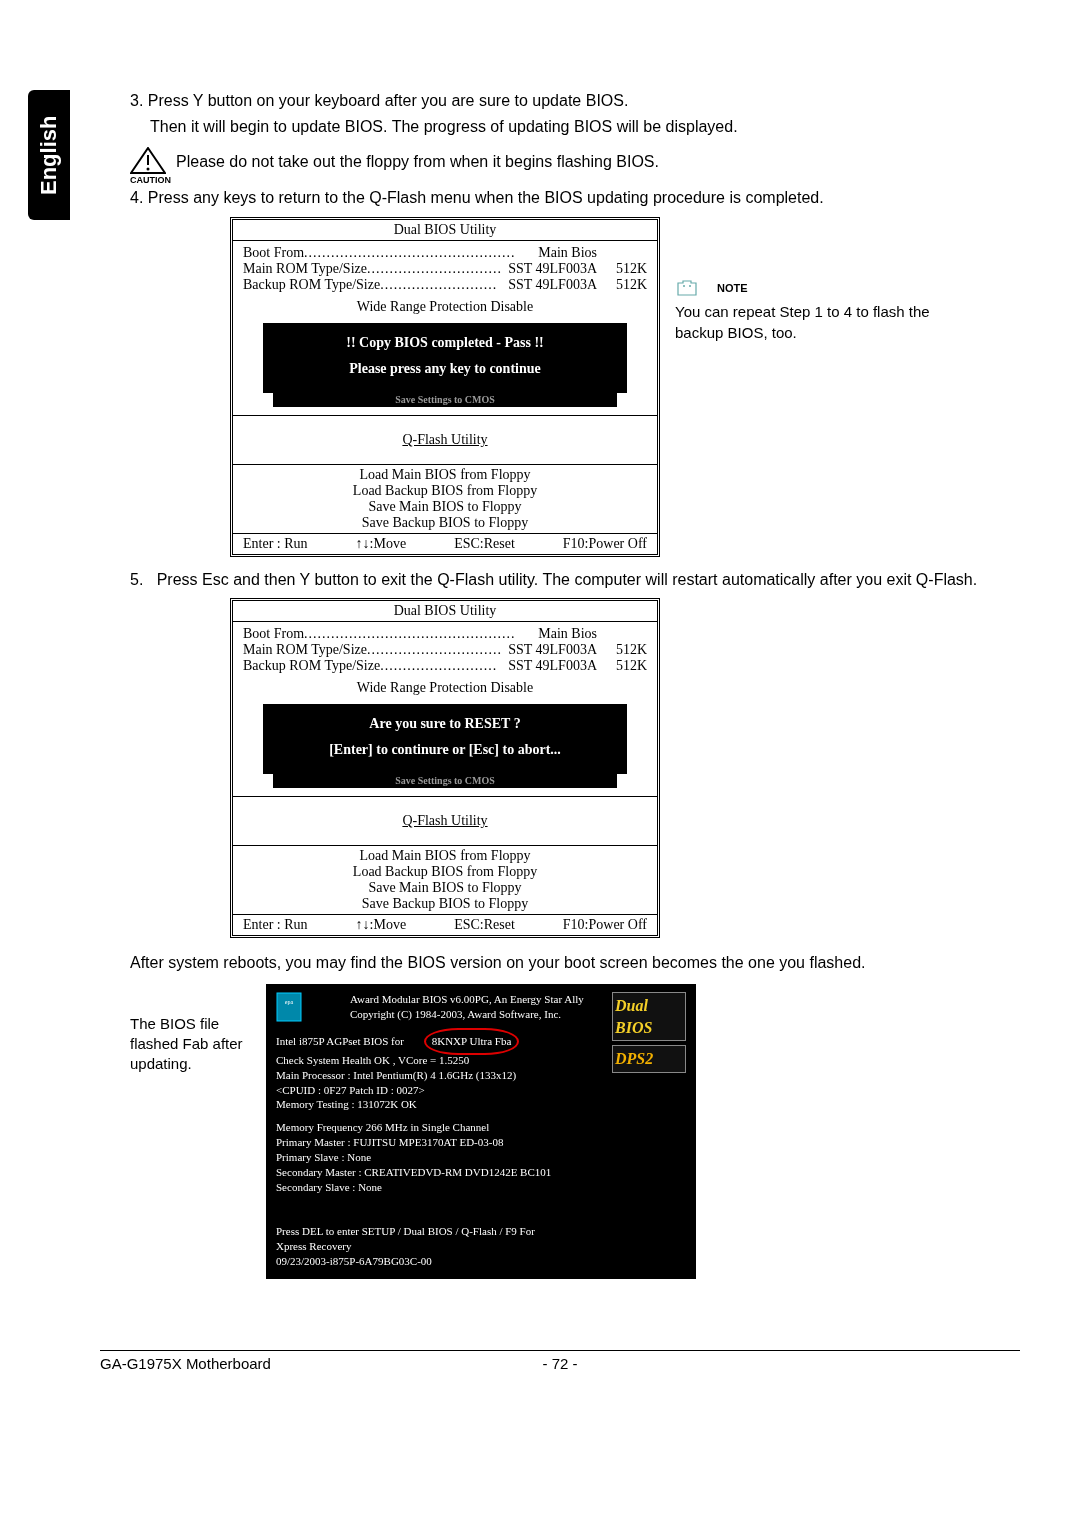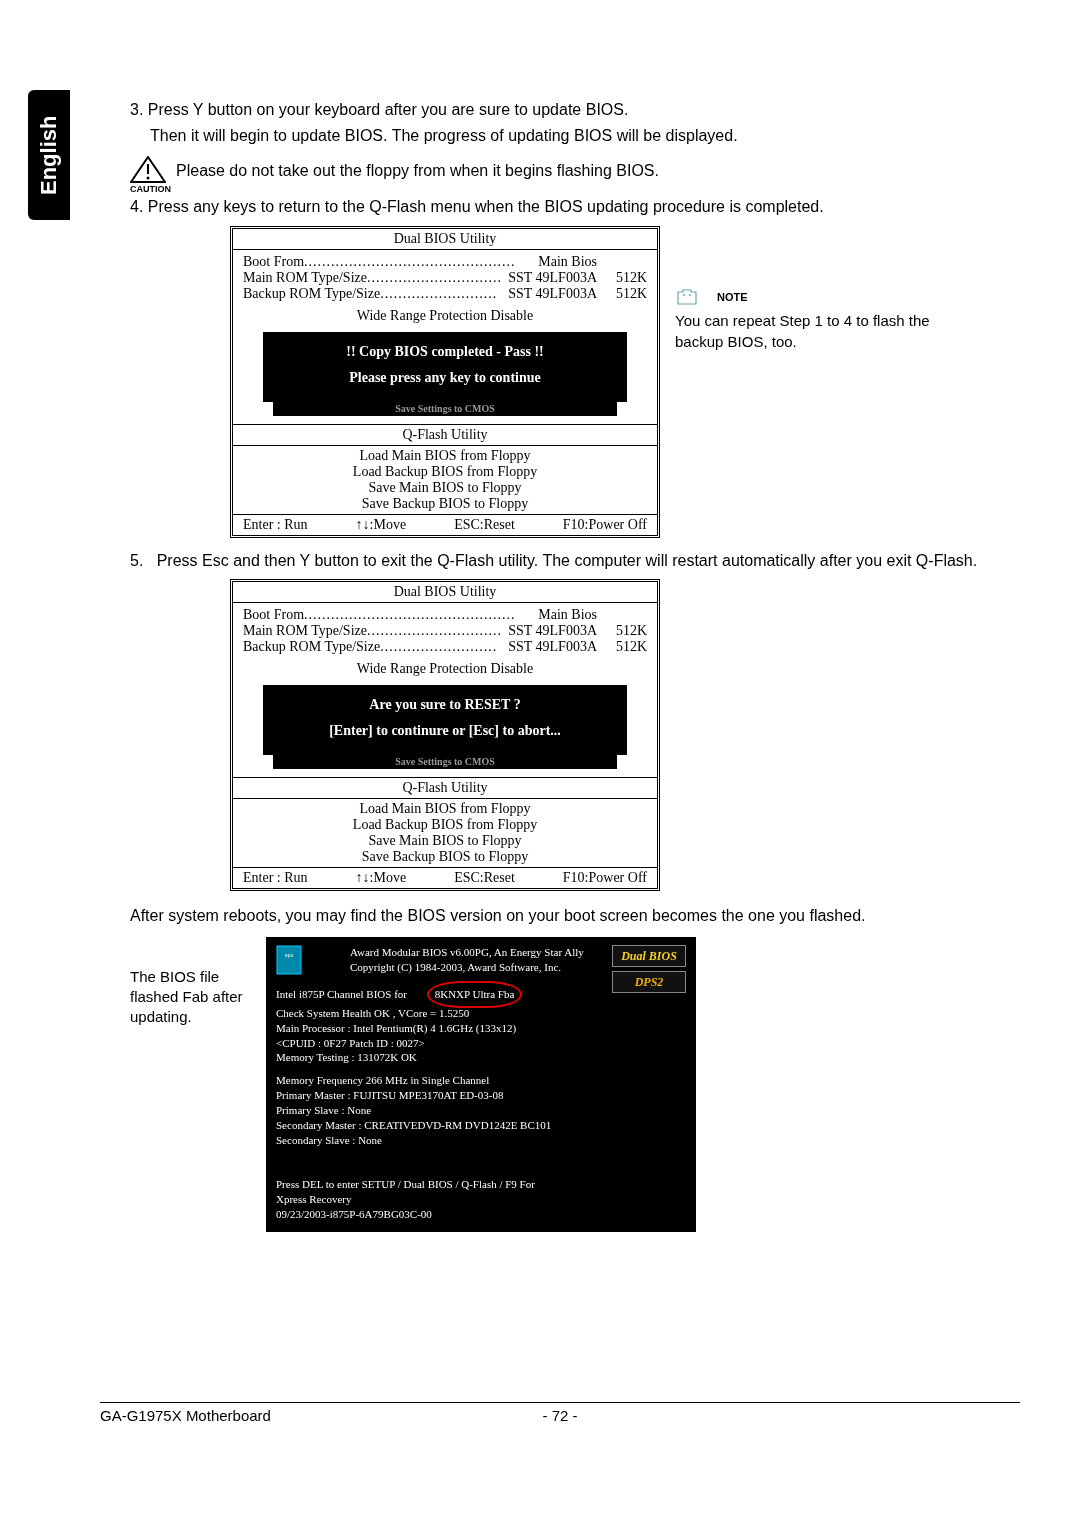--- a/index.html
+++ b/index.html
@@ -25,21 +25,21 @@
     display: flex;
     align-items: center;
     justify-content: center;
     writing-mode: vertical-rl;
     transform: rotate(180deg);
     border-radius: 0 6px 6px 0;
   }
   .content {
     position: absolute;
     left: 130px;
-    top: 95px;
+    top: 86px;
     width: 870px;
   }
   .para { margin: 4px 0; line-height: 1.35; }
   .indent { margin-left: 20px; }
   .caution-row { display: flex; align-items: center; margin: 10px 0 10px 0; }
   .caution-icon {
     width: 36px; height: 30px; position: relative; margin-right: 10px;
   }
   .caution-icon svg { width: 36px; height: 30px; }
   .caution-label { font-size: 9px; text-align: center; position: absolute; left: 0; right: 0; top: 28px; font-weight: bold; }
@@ -84,21 +84,22 @@
     text-align: center;
     margin: -6px 30px 2px 30px;
     overflow: hidden;
     line-height: 14px;
     font-weight: bold;
   }
   .qflash-head {
     text-align: center;
     border-top: 1px solid #000;
     border-bottom: 1px solid #000;
-    padding: 2px 0;
+    padding: 16px 0;
+    text-decoration: underline;
   }
   .menu-list { text-align: center; padding: 2px 0; }
   .menu-list div { padding: 0; }
   .keys-row {
     display: flex;
     justify-content: space-between;
     border-top: 1px solid #000;
     padding: 2px 10px;
   }
   .note-side {
@@ -121,35 +122,35 @@
     color: #fff;
     font-family: "Times New Roman", serif;
     font-size: 11px;
     padding: 8px 10px 10px 10px;
     position: relative;
     line-height: 1.35;
   }
   .boot-top { display: flex; align-items: flex-start; gap: 40px; }
   .est-icon { width: 26px; height: 30px; margin-right: 8px; }
   .boot-logos { position: absolute; right: 10px; top: 8px; width: 74px; }
-  .logo-box { border: 1px solid #888; color: #f5d028; font-weight: bold; font-style: italic; font-size: 12px; text-align: center; padding: 2px 2px; margin-bottom: 4px; background: #111; }
+  .logo-box { border: 1px solid #888; color: #f5d028; font-weight: bold; font-style: italic; font-size: 16px; text-align: left; padding: 2px 2px; margin-bottom: 4px; background: #111; }
   .logo-box.dps { color: #f2b000; }
   .boot-block { margin-top: 8px; }
   .highlight-oval {
     display: inline-block;
     border: 2px solid #d00;
     border-radius: 50%/70%;
     padding: 4px 6px;
     margin: -2px 17px;
   }
   .footer {
     position: absolute;
     left: 100px;
     right: 60px;
-    top: 1402px;
+    top: 1350px;
     border-top: 1px solid #000;
     padding-top: 4px;
     display: flex;
     justify-content: space-between;
     font-size: 15px;
   }
   .footer-center { position: absolute; left: 50%; transform: translateX(-50%); }
 </style>
 </head>
 <body>
@@ -303,21 +304,21 @@
               <text x="13" y="12" text-anchor="middle" fill="#fff" font-size="6">epa</text>
             </svg>
         </div>
         <div>
           <div>Award Modular BIOS v6.00PG, An Energy Star Ally</div>
           <div>Copyright  (C) 1984-2003, Award Software,  Inc.</div>
         </div>
       </div>
       <div class="boot-block">
         <div>
-          <span>Intel i875P Channel BIOS for </span><span class="highlight-oval">8KNXP Ultra Fba</span>
+          <span>Intel i875P AGPset BIOS for </span><span class="highlight-oval">8KNXP Ultra Fba</span>
         </div>
         <div>Check System Health OK , VCore = 1.5250</div>
         <div>Main Processor : Intel Pentium(R) 4  1.6GHz (133x12)</div>
         <div>&lt;CPUID : 0F27 Patch ID : 0027&gt;</div>
         <div>Memory Testing  : 131072K OK</div>
       </div>
       <div class="boot-block">
         <div>Memory Frequency 266 MHz in Single Channel</div>
         <div>Primary Master : FUJITSU MPE3170AT ED-03-08</div>
         <div>Primary Slave : None</div>

